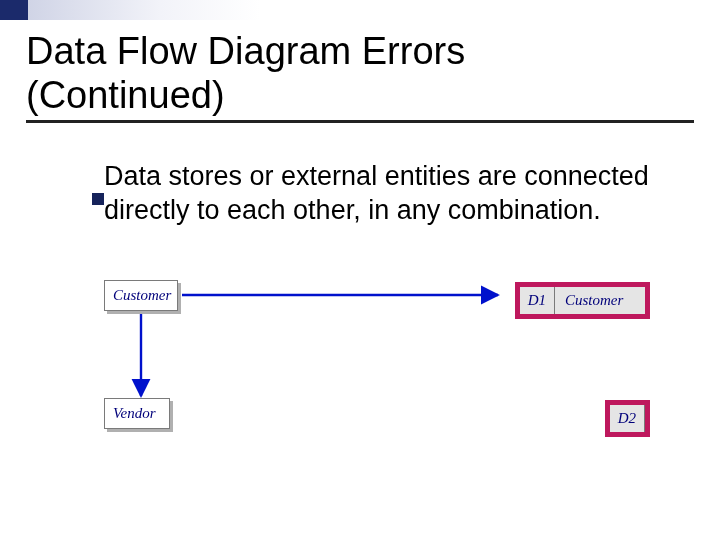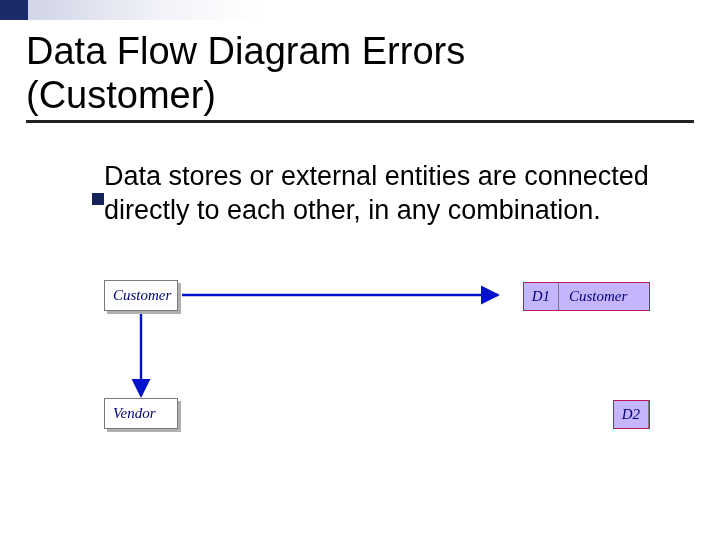--- a/index.html
+++ b/index.html
@@ -66,54 +66,54 @@
     color: #00007a;
   }
   .entity-box {
     border: 1px solid #7a7a7a;
     background: #ffffff;
     padding: 6px 8px;
     box-shadow: 3px 3px 0 #b0b0b0;
   }
   .ds-box {
     display: flex;
-    border: 1px solid #be185d;
-    background: #c4b5fd;
+    border: 5px solid #be185d;
+    background: #e5e5e5;
   }
   .ds-box .ds-id {
     border-right: 1px solid #7a7a7a;
     padding: 5px 8px;
     min-width: 30px;
     text-align: center;
   }
   .ds-box .ds-label {
     padding: 5px 10px;
     min-width: 90px;
   }
   svg.arrows {
     position: absolute;
     left: 0; top: 0;
     width: 560px; height: 200px;
     overflow: visible;
   }
   .e-customer { left: 4px; top: 0px; width: 74px; }
-  .e-vendor   { left: 4px; top: 118px; width: 74px; }
+  .e-vendor   { left: 4px; top: 118px; width: 66px; }
   .ds-customer { right: 10px; top: 2px; }
   .ds-vendor   { right: 10px; top: 120px; }
 </style>
 </head>
 <body>
 
 <div class="top-accent">
   <div class="sq sq1"></div>
   <div class="sq sq2"></div>
 </div>
 
 <h1 class="title" style="white-space:pre-line;">Data Flow Diagram Errors
-(Customer)</h1>
+(Continued)</h1>
 <div class="underline"></div>
 
 <div class="bullet-row">
   <div class="bullet-square"></div>
   <div class="bullet-text">Data stores or external entities are connected directly to each other, in any combination.</div>
 </div>
 
 <div class="diagram">
 
   <svg class="arrows">

